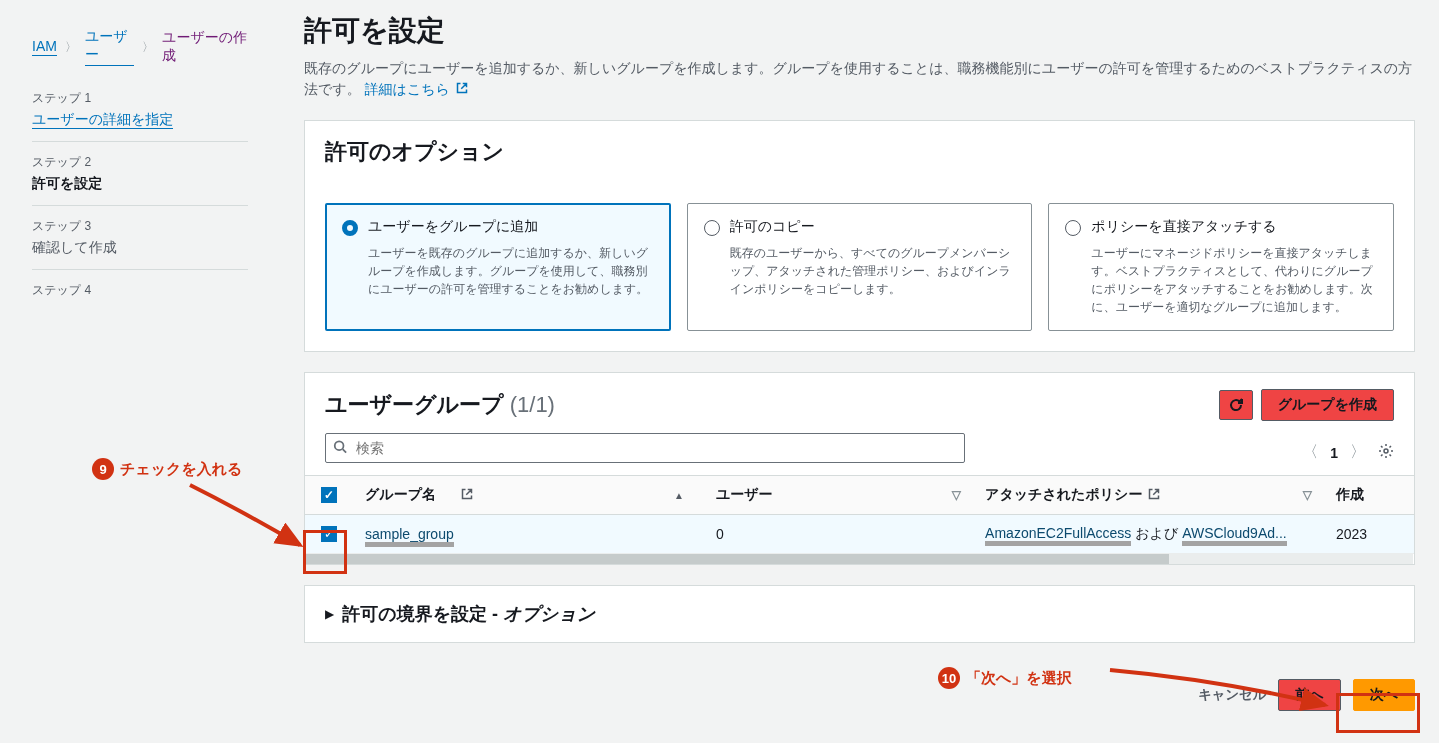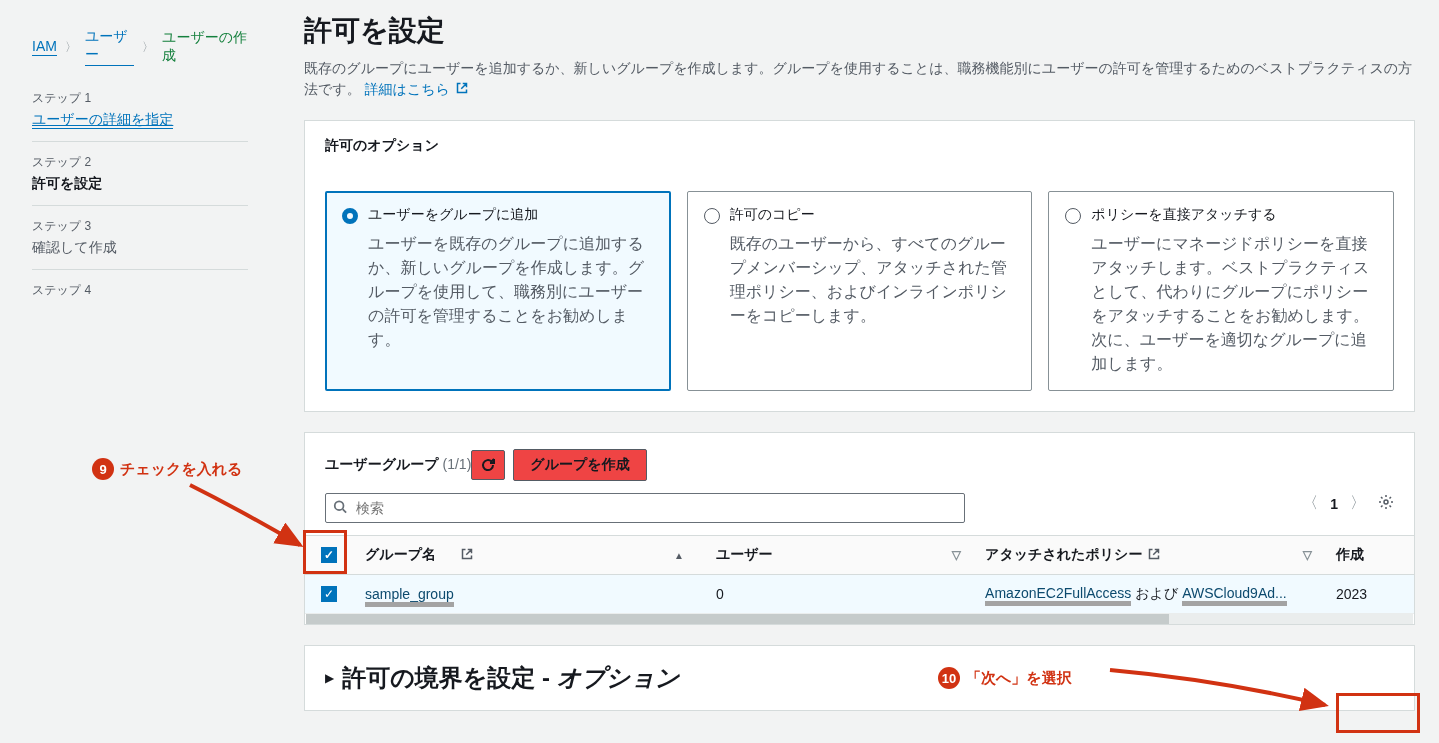--- a/index.html
+++ b/index.html
@@ -4,55 +4,55 @@
 <style>
 * { box-sizing: border-box; margin: 0; padding: 0; }
 body { font-family: "Amazon Ember", "Helvetica Neue", Arial, sans-serif; background: #f2f3f3; color: #16191f; font-size: 14px; }
 .page { display: flex; min-height: 743px; }
 .sidebar { width: 280px; padding: 20px 32px; }
 .main { flex: 1; padding: 0 24px 24px 24px; }
 
 .breadcrumb { display: flex; align-items: center; gap: 8px; padding: 8px 0 12px 0; font-size: 14px; }
 .breadcrumb a { color: #0073bb; text-decoration: none; border-bottom: 1px solid #0073bb; padding-bottom: 1px; }
 .breadcrumb .sep { color: #879196; font-size: 12px; }
-.breadcrumb .current { color: #15803d; }
+.breadcrumb .current { color: #701a75; }
 
 .step { padding: 12px 0; border-bottom: 1px solid #d5dbdb; }
 .step:last-child { border-bottom: none; }
 .step-num { font-size: 12px; color: #545b64; margin-bottom: 4px; }
 .step-title { font-size: 14px; color: #545b64; }
-.step.active .step-title { color: #0073bb; border-bottom: 1px solid #0073bb; display: inline; padding-bottom: 1px; text-decoration: underline; }
+.step.active .step-title { color: #0073bb; border-bottom: 1px solid #0073bb; display: inline; padding-bottom: 1px; }
 .step.current .step-title { font-weight: 700; color: #16191f; }
 
 h1 { font-size: 28px; font-weight: 700; margin: 12px 0 8px 0; }
 .subtitle { color: #545b64; line-height: 1.5; margin-bottom: 20px; }
 .subtitle a { color: #0073bb; text-decoration: none; }
 .ext-icon { display: inline-block; margin-left: 2px; }
 
 .panel { background: #fff; border: 1px solid #d5dbdb; margin-bottom: 20px; }
 .panel-header { padding: 16px 20px; }
-.panel-title { font-size: 14px; font-weight: 700; }
+.panel-title { font-size: 22px; font-weight: 700; }
 .panel-title .count { font-weight: 400; color: #687078; }
 
 .options-row { display: flex; gap: 16px; padding: 20px; }
 .option-card { flex: 1; border: 1px solid #879196; border-radius: 2px; padding: 14px 16px; display: flex; gap: 10px; align-items: flex-start; }
 .option-card.selected { border: 2px solid #0073bb; padding: 13px 15px; background: #f1faff; }
 .option-card .radio { width: 16px; height: 16px; border: 1px solid #545b64; border-radius: 50%; margin-top: 2px; flex-shrink: 0; position: relative; }
 .option-card.selected .radio { border: 5px solid #0073bb; }
 .option-title { font-size: 14px; font-weight: 400; margin-bottom: 8px; }
-.option-desc { font-size: 16px; color: #545b64; line-height: 1.5; }
-
-.groups-header { display: flex; align-items: center; padding: 16px 20px 0 20px; }
+.option-desc { font-size: 12px; color: #545b64; line-height: 1.5; }
+
+.groups-header { display: flex; justify-content: space-between; align-items: center; padding: 16px 20px 0 20px; }
 .groups-actions { display: flex; gap: 8px; align-items: center; }
 .btn { border: 1px solid #545b64; background: #ef4444; padding: 6px 16px; border-radius: 2px; font-size: 14px; font-weight: 700; cursor: pointer; color: #16191f; }
 .btn-icon { padding: 6px 8px; display: flex; align-items: center; justify-content: center; }
 .btn-primary { background: #ff9900; border-color: #ff9900; color: #16191f; font-family: Liberation Serif, serif; }
 .btn-link { border: none; background: none; color: #545b64; font-weight: 700; }
 
-.search-row { display: flex; align-items: flex-start; gap: 16px; padding: 12px 20px; }
+.search-row { display: flex; align-items: flex-end; gap: 16px; padding: 12px 20px; }
 .search-box { flex: 1; max-width: 640px; position: relative; }
 .search-box input { width: 100%; padding: 6px 8px 6px 30px; border: 1px solid #687078; border-radius: 2px; font-size: 14px; }
 .search-box .search-icon { position: absolute; left: 8px; top: 50%; transform: translateY(-50%); color: #687078; }
 .pager { display: flex; align-items: center; gap: 12px; margin-left: auto; }
 .pager .page-num { font-weight: 700; }
 .pager .nav { color: #879196; cursor: pointer; font-size: 16px; }
 .gear { color: #545b64; cursor: pointer; }
 
 .table { width: 100%; }
 .thead { display: flex; border-top: 1px solid #d5dbdb; border-bottom: 1px solid #d5dbdb; background: #fafafa; }
@@ -69,21 +69,21 @@
 .checkbox { width: 16px; height: 16px; background: #0073bb; border: 1px solid #0073bb; display: flex; align-items: center; justify-content: center; color: #fff; font-size: 12px; }
 
 .sort-icon { color: #545b64; font-size: 10px; }
 .filter-icon { margin-left: auto; color: #879196; font-size: 12px; }
 
 .scroll-track { height: 10px; background: #eaeded; position: relative; margin: 0 1px; }
 .scroll-thumb { position: absolute; left: 0; width: 78%; height: 100%; background: #c5cbcb; }
 
 .expand-row { padding: 16px 20px; display: flex; align-items: center; gap: 8px; }
 .expand-row .tri { font-size: 12px; }
-.expand-title { font-size: 24px; font-weight: 700; }
+.expand-title { font-size: 18px; font-weight: 700; }
 .expand-title .opt { font-style: italic; font-weight: 700; }
 
 .footer-actions { display: flex; justify-content: flex-end; gap: 12px; padding: 16px 0; align-items: center; }
 
 
 .annot-badge { width: 22px; height: 22px; border-radius: 50%; background: #d13212; color: #fff; font-weight: 700; font-size: 13px; display: inline-flex; align-items: center; justify-content: center; }
 .annot-text { color: #d13212; font-weight: 700; font-size: 15px; }
 .annot9 { position: absolute; left: 92px; top: 458px; display: flex; align-items: center; gap: 6px; z-index: 10; }
 .annot10 { position: absolute; left: 938px; top: 651px; display: flex; align-items: center; gap: 6px; z-index: 10; margin-top: 16px; }
 .arrow-svg { position: absolute; z-index: 9; pointer-events: none; }

